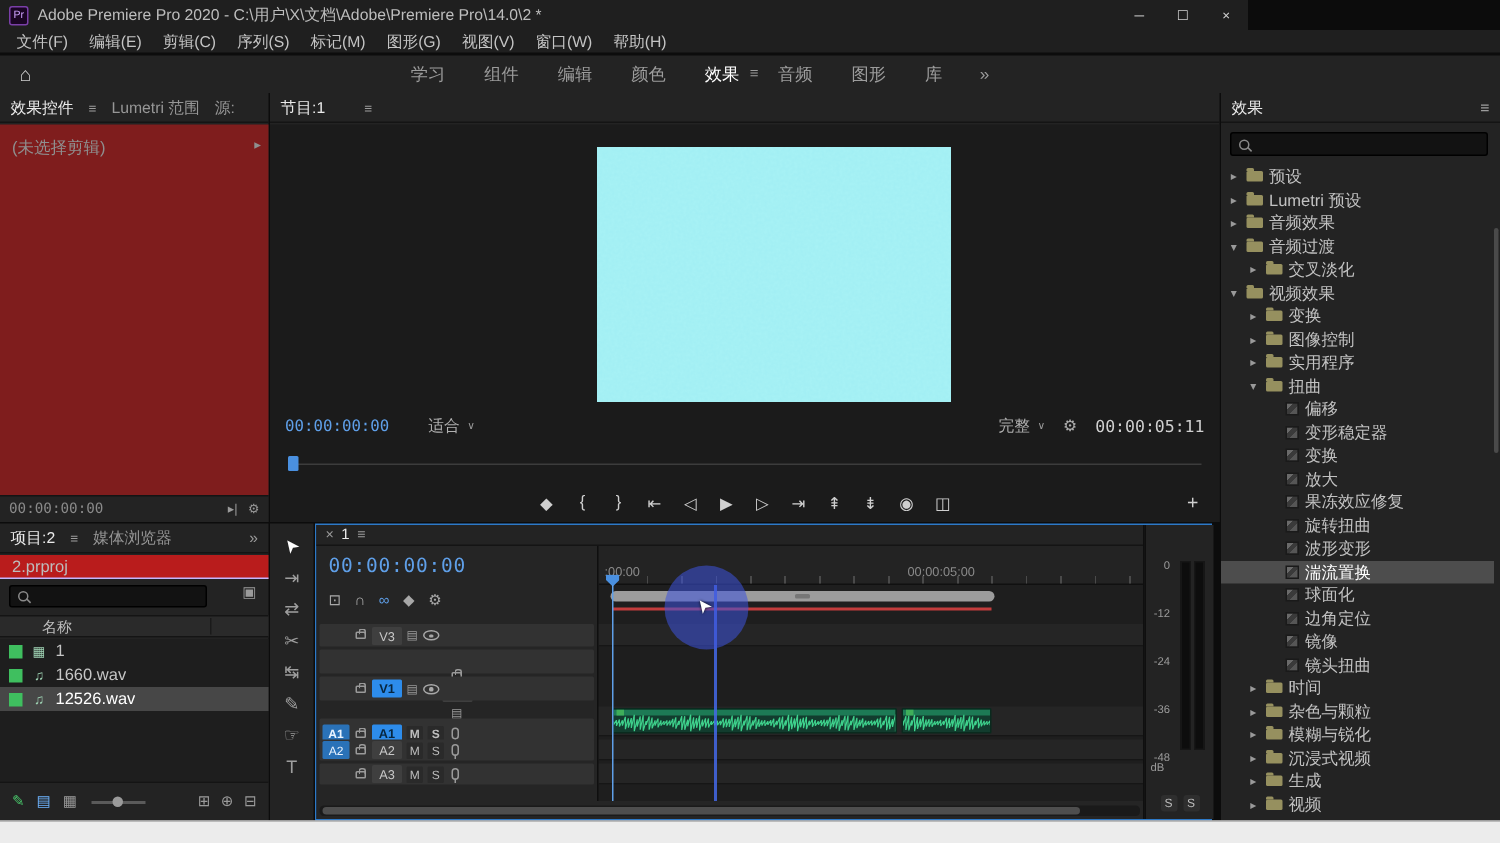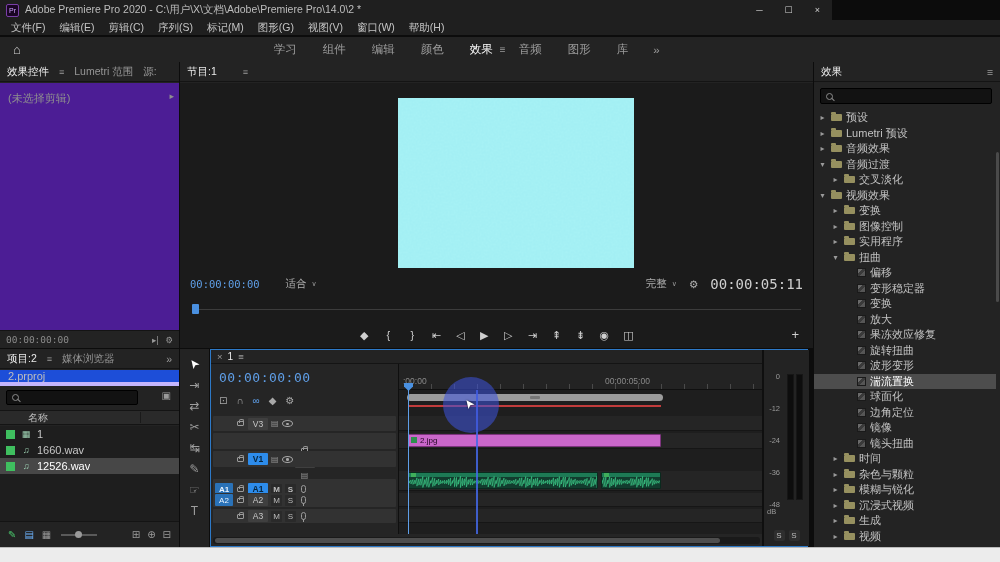--- a/index.html
+++ b/index.html
@@ -29,37 +29,37 @@
   .panel{position:absolute;background:#232323}
   .phead{height:20px;display:flex;align-items:center;gap:26px;padding:0 7px;font-size:10.5px;color:#969696;border-bottom:1px solid #141414;white-space:nowrap;overflow:hidden}
   .ptabs{display:flex;gap:10px;align-items:center}
   .ptab{color:#969696}
   .ptab.active{color:#eaeaea}
   .ptab-menu{font-size:9px;color:#9c9c9c}
   .ovf{margin-left:auto;color:#9c9c9c}
 
   
   #effect-controls{left:0;top:62px;width:179px;height:286px}
-  .ec-body{position:absolute;top:21px;left:0;right:0;bottom:18px;background:#4c1d95}
+  .ec-body{position:absolute;top:21px;left:0;right:0;bottom:18px;background:#7f1d1d}
   .ec-empty{position:absolute;left:8px;top:8px;color:#8f8f8f}
   .ec-chev{position:absolute;right:5px;top:8px;color:#8f8f8f;font-size:9px}
   .ec-foot{position:absolute;left:0;right:0;bottom:0;height:18px;background:#232323;border-top:1px solid #141414;display:flex;align-items:center;padding:0 6px}
   .ec-foot .tc{font-size:9.5px;color:#8a8a8a}
   .ec-icons{margin-left:auto;display:flex;gap:7px;font-size:8.5px;color:#9a9a9a}
 
   
   #program{left:180px;top:62px;width:633px;height:286px}
   .pm-body{position:absolute;top:21px;left:0;right:0;bottom:0;background:#1b1b1b}
   .pm-video{position:absolute;left:218px;top:15px;width:236px;height:170px;background:#9ff0f4;overflow:hidden}
   .pm-ctrl{position:absolute;left:0;right:0;top:192px;height:18px;display:flex;align-items:center;padding:0 10px;font-size:10.5px;color:#b0b0b0}
   .pm-tc{color:#5f9fe8;font-size:10.5px}
   .pm-zoom{margin-left:26px;display:flex;align-items:center;gap:5px}
   .caret{font-size:7px;color:#9a9a9a}
   .pm-right{margin-left:auto;display:flex;align-items:center;gap:12px}
-  .pm-dur{color:#cfcfcf;font-size:14px}
+  .pm-dur{color:#cfcfcf;font-size:11px}
   .pm-scrub{position:absolute;left:12px;right:12px;top:220px;height:12px}
   .pm-scrub::before{content:"";position:absolute;left:0;right:0;top:6px;height:1px;background:#3c3c3c}
   .pm-ph{position:absolute;left:0;top:1px;width:7px;height:10px;background:#4a90e0;border-radius:1px}
   .pm-transport{position:absolute;left:0;right:0;top:238px;height:28px;display:flex;align-items:center;justify-content:center;gap:14px;color:#cfcfcf;font-size:11px}
   .t-btn{min-width:10px;text-align:center}
   .pm-plus{position:absolute;right:14px;top:244px;font-size:13px;color:#cfcfcf}
 
   
   #effects{left:814px;top:62px;width:186px;height:485px}
   .searchbox{display:flex;align-items:center;gap:5px;background:#121212;border:1px solid #000;border-radius:2px;padding:0 5px}
@@ -70,21 +70,21 @@
   .tw{width:9px;flex:none;font-size:8px;color:#9a9a9a;text-align:center}
   .folder-icon{width:11px;height:7px;background:#96905f;border-radius:1px;position:relative;flex:none}
   .folder-icon::before{content:"";position:absolute;top:-2px;left:0;width:5px;height:2px;background:#96905f;border-radius:1px 1px 0 0}
   .fx-icon{width:9px;height:9px;flex:none;border:1px solid #1a1a1a;background:linear-gradient(135deg,#6a6a6a 0 30%,#3a3a3a 30% 60%,#565656 60%)}
   .fx-scroll{position:absolute;right:1px;top:90px;width:3px;height:150px;background:#4a4a4a;border-radius:2px}
   .mag-icon{width:7px;height:7px;border:1px solid #8a8a8a;border-radius:50%;position:relative;flex:none}
   .mag-icon::after{content:"";position:absolute;width:4px;height:1px;background:#8a8a8a;right:-3px;bottom:-1px;transform:rotate(45deg)}
 
   
   #project{left:0;top:349px;width:179px;height:198px}
-  .pj-binrow{position:absolute;top:21px;left:0;right:0;height:16px;display:flex;align-items:center;padding:0 8px;color:#bdbdbd;background:#1d4ed8;border-bottom:4px solid #c4b5fd}
+  .pj-binrow{position:absolute;top:21px;left:0;right:0;height:16px;display:flex;align-items:center;padding:0 8px;color:#bdbdbd;background:#b91c1c;border-bottom:1px solid #c4b5fd}
   .pj-search{position:absolute;top:41px;left:6px;width:132px;height:15px}
   .pj-opt{position:absolute;top:41px;right:8px;font-size:10px;color: #9a9a9a}
   .pj-colhead{position:absolute;top:61px;left:0;right:0;height:15px;background:#2a2a2a;border-top:1px solid #141414;border-bottom:1px solid #141414;display:flex;align-items:center;padding-left:28px;font-size:10px;color:#bdbdbd}
   .pj-colhead::after{content:"";position:absolute;left:140px;top:1px;bottom:1px;width:1px;background:#1a1a1a}
   .pj-list{position:absolute;top:77px;left:0;right:0;bottom:26px;background:#1e1e1e}
   .pj-row{height:16px;display:flex;align-items:center;gap:5px;padding:0 6px;color:#c6c6c6}
   .pj-row.selected{background:#474747;color:#fff}
   .chip{width:9px;height:9px;background:#3fbf5f;flex:none}
   .pj-ic{width:12px;flex:none;font-size:9px;color:#9fd3b4;text-align:center}
   .pj-lbl{white-space:nowrap;overflow:hidden}
@@ -525,26 +525,20 @@
       <div class="ruler">
           <span class="rl" style="left: 4px;">:00:00</span>
           <span class="rl" style="left: 206px;">00:00:05:00</span>
         </div>
       <div class="hscroll-top"></div>
       <div class="render-line"></div>
       <div class="ph-head"></div>
       <div class="ph-line"></div>
       <div class="drag-line"></div>
     <div class="lane" style="top: 52px; height: 15px;"></div>
-        <div class="lane" style="top: 69px; height: 16px;">
-          <div class="vclip">
-            <span class="badge"></span>
-            <span class="vclip-name">2.jpg</span>
-          </div>
-        </div>
         <div class="lane" style="top: 107px; height: 20px;">
           <div class="aclip" style="left: 9px; width: 190px;">
             <div class="ahead"></div>
             <div class="abadge"></div>
             <svg viewBox="0 0 190 20" preserveAspectRatio="none">
               <path d="M0 10 L0 8.0 L0 12.0 L2 6.8 L2 13.2 L4 6.0 L4 14.0 L6 6.9 L6 13.1 L8 3.1 L8 16.9 L10 4.7 L10 15.3 L12 4.5 L12 15.5 L14 0.9 L14 19.1 L16 5.8 L16 14.2 L18 2.5 L18 17.5 L20 1.3 L20 18.7 L22 7.8 L22 12.2 L24 2.5 L24 17.5 L26 3.9 L26 16.1 L28 7.0 L28 13.0 L30 5.0 L30 15.0 L32 7.0 L32 13.0 L34 7.8 L34 12.2 L36 7.0 L36 13.0 L38 7.2 L38 12.8 L40 5.4 L40 14.6 L42 3.6 L42 16.4 L44 7.7 L44 12.3 L46 2.3 L46 17.7 L48 2.4 L48 17.6 L50 6.3 L50 13.7 L52 0.7 L52 19.3 L54 3.6 L54 16.4 L56 4.6 L56 15.4 L58 1.7 L58 18.3 L60 6.1 L60 13.9 L62 4.8 L62 15.2 L64 4.9 L64 15.1 L66 7.8 L66 12.2 L68 7.4 L68 12.6 L70 7.5 L70 12.5 L72 7.6 L72 12.4 L74 4.8 L74 15.2 L76 5.3 L76 14.7 L78 5.5 L78 14.5 L80 1.7 L80 18.3 L82 5.4 L82 14.6 L84 3.0 L84 17.0 L86 0.9 L86 19.1 L88 7.2 L88 12.8 L90 1.9 L90 18.1 L92 2.6 L92 17.4 L94 7.0 L94 13.0 L96 3.4 L96 16.6 L98 5.7 L98 14.3 L100 7.0 L100 13.0 L102 6.9 L102 13.1 L104 7.9 L104 12.1 L106 6.9 L106 13.1 L108 5.2 L108 14.8 L110 7.5 L110 12.5 L112 3.6 L112 16.4 L114 2.9 L114 17.1 L116 7.0 L116 13.0 L118 1.0 L118 19.0 L120 3.1 L120 16.9 L122 4.9 L122 15.1 L124 0.8 L124 19.2 L126 5.2 L126 14.8 L128 4.1 L128 15.9 L130 3.1 L130 16.9 L132 7.4 L132 12.6 L134 5.7 L134 14.3 L136 6.8 L136 13.2 L138 8.0 L138 12.0 L140 6.8 L140 13.2 L142 6.2 L142 13.8 L144 6.5 L144 13.5 L146 3.1 L146 16.9 L148 5.4 L148 14.6 L150 3.8 L150 16.2 L152 1.1 L152 18.9 L154 6.6 L154 13.4 L156 1.9 L156 18.1 L158 1.7 L158 18.3 L160 7.4 L160 12.6 L162 2.2 L162 17.8 L164 4.3 L164 15.7 L166 6.5 L166 13.5 L168 4.9 L168 15.1 L170 7.2 L170 12.8 L172 7.7 L172 12.3 L174 7.1 L174 12.9 L176 7.5 L176 12.5 L178 5.2 L178 14.8 L180 3.9 L180 16.1 L182 7.6 L182 12.4 L184 2.0 L184 18.0 L186 3.0 L186 17.0 L188 5.5 L188 14.5 L190 0.5 L190 19.5" fill="none" stroke="#3ed18c" stroke-width="0.8"></path>
             </svg>
           </div>
           <div class="aclip" style="left: 202px; width: 60px;">
             <div class="ahead"></div>

